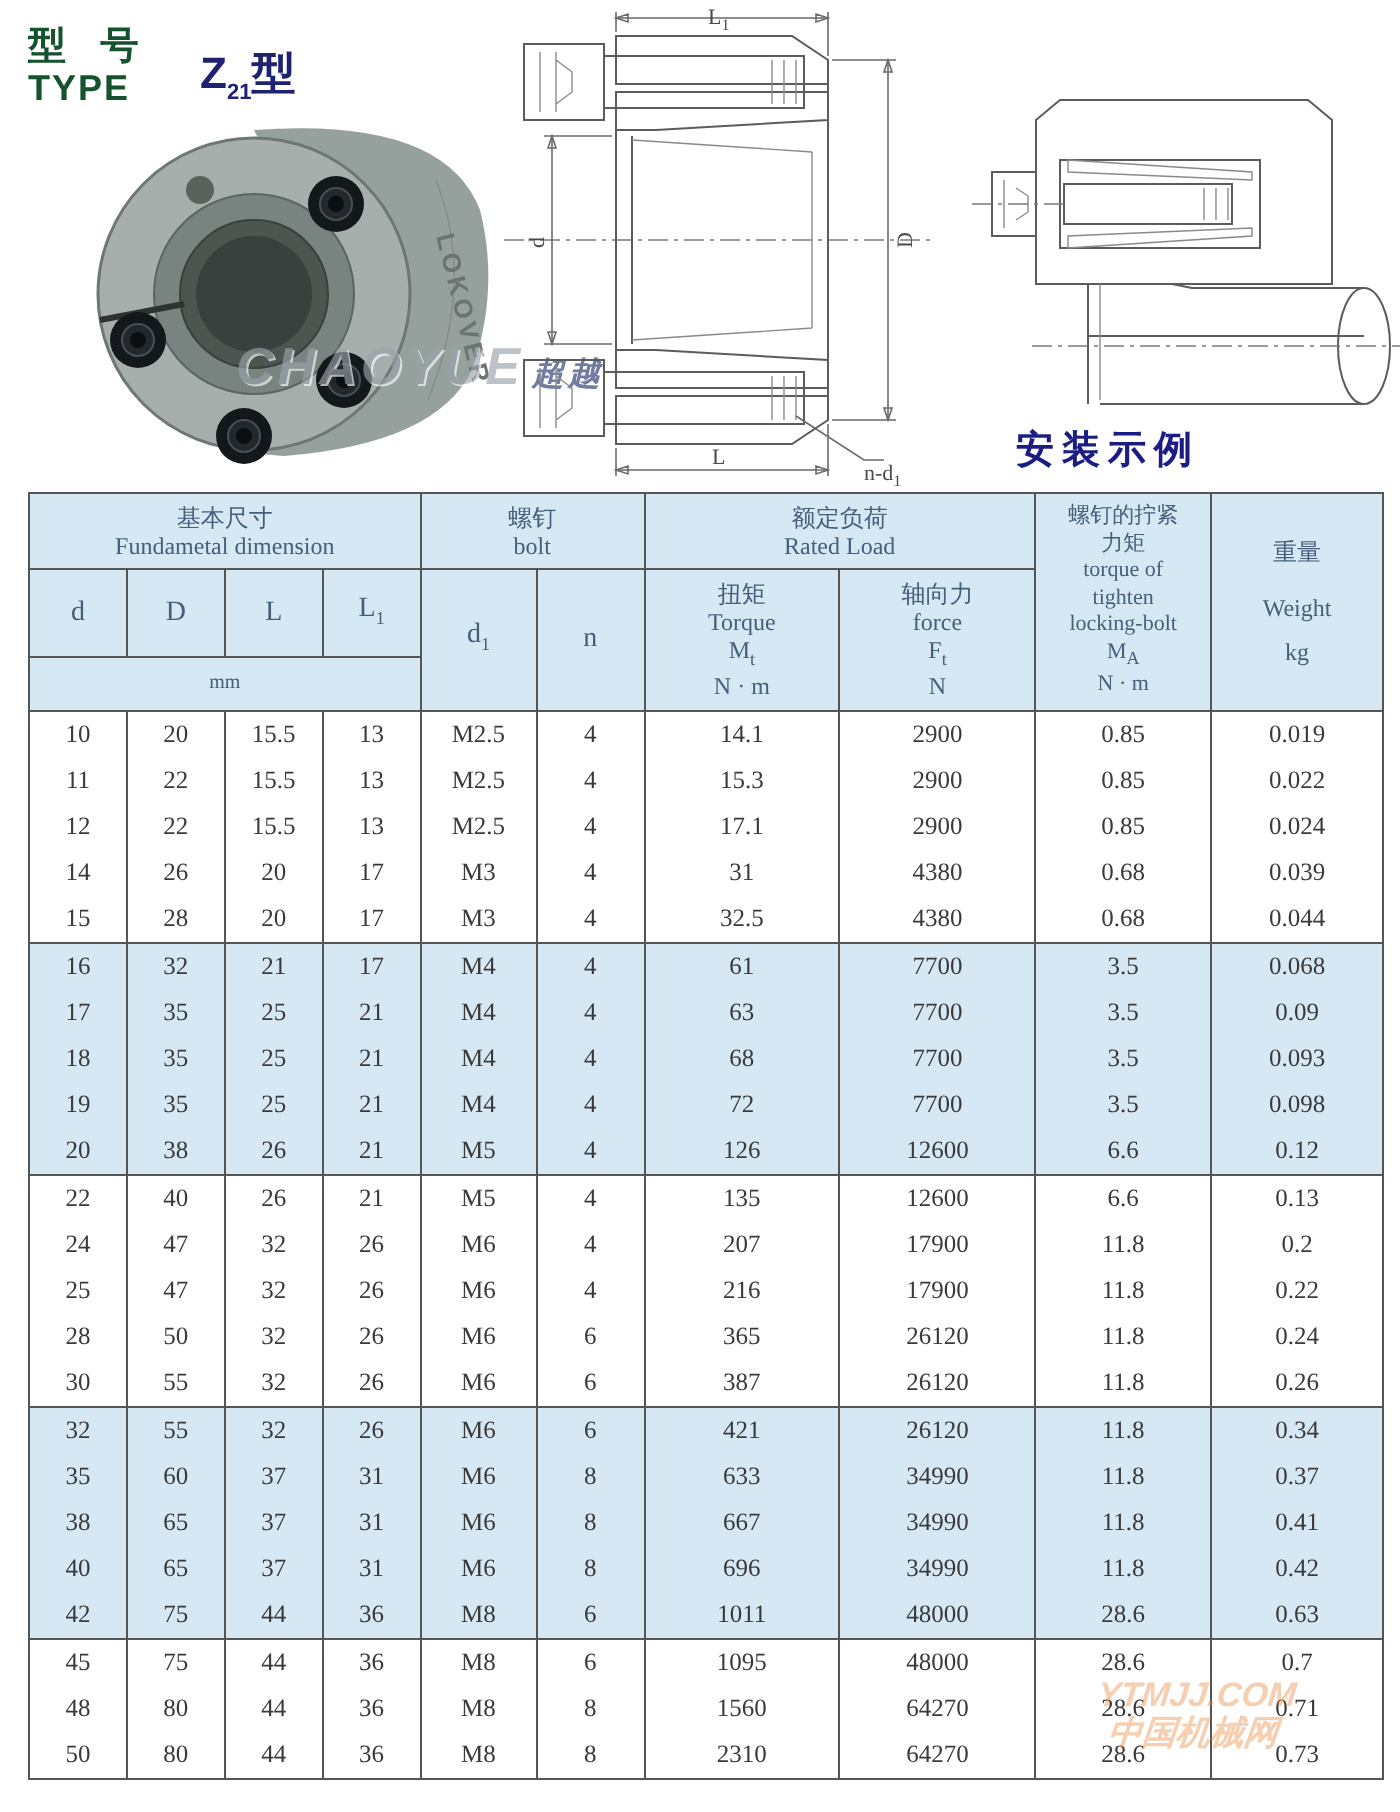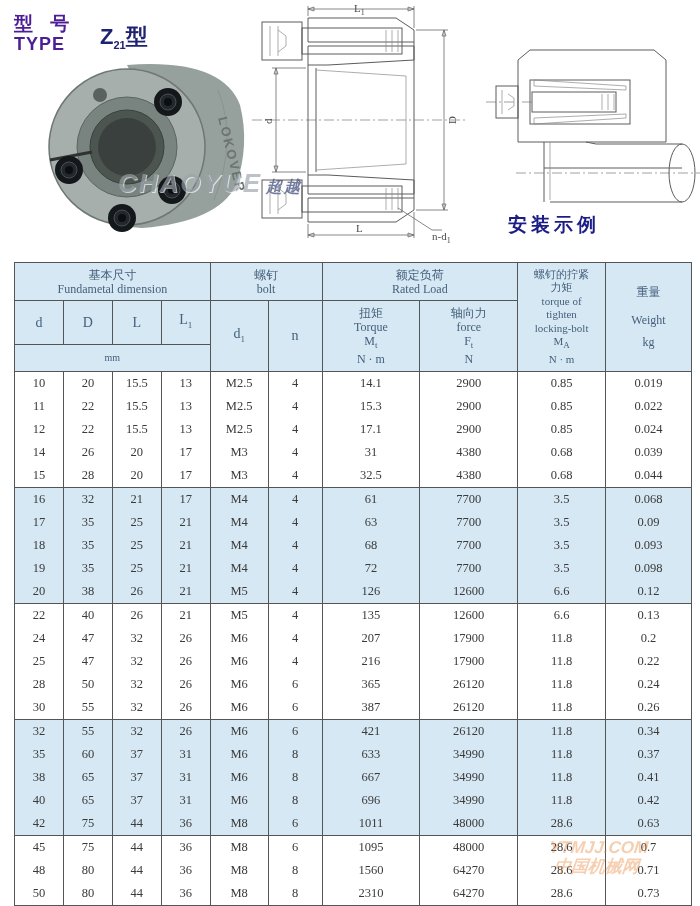--- a/index.html
+++ b/index.html
@@ -1,40 +1,40 @@
 <!DOCTYPE html>
 <html><head>
 <meta charset="utf-8">
 <style>
   html,body{margin:0;padding:0;}
   body{width:700px;height:906px;background:#ffffff;position:relative;overflow:hidden;
        font-family:"Liberation Serif", serif;}
   .abs{position:absolute;}
 
   
-  .title-block{left:14px;top:14px;color:#4c1d95;font-family:"Liberation Sans",sans-serif;font-weight:bold;}
+  .title-block{left:14px;top:14px;color:#14532d;font-family:"Liberation Sans",sans-serif;font-weight:bold;}
   .title-cn{font-size:19px;letter-spacing:6px;line-height:20px;}
   .title-en{font-size:18px;letter-spacing:1px;line-height:20px;}
   .model{left:100px;top:22px;color:#1f2270;font-family:"Liberation Sans",sans-serif;font-weight:bold;font-size:22px;}
   .model sub{font-size:11px;}
 
   
   .install-caption{left:508px;top:212px;width:180px;color:#1b1d85;
     font-family:"Liberation Sans",sans-serif;font-weight:bold;font-size:19px;letter-spacing:4px;}
 
   
   .photo-wm{left:118px;top:168px;color:#9aa3ab;opacity:.65;font-family:"Liberation Sans",sans-serif;
     font-weight:bold;font-size:26px;letter-spacing:2px;font-style:italic;
     text-shadow:1px 1px 0 #ffffff;}
   .photo-wm .cn{color:#27356e;font-size:16px;font-style:italic;margin-left:4px;}
   .page-wm{left:548px;top:838px;color:rgba(231,126,48,.38);font-family:"Liberation Sans",sans-serif;
     font-weight:bold;font-style:italic;font-size:17px;line-height:19px;text-align:center;transform:skewX(-6deg);}
 
   
-  .spec-table{left:14px;top:262px;width:678px;border-collapse:collapse;table-layout:fixed;
+  .spec-table{left:14px;top:246px;width:678px;border-collapse:collapse;table-layout:fixed;
     font-size:12px;color:#3a3a3a;}
   .spec-table th,.spec-table td{padding:0;text-align:center;vertical-align:middle;}
   .spec-table thead th{border:1px solid #555;background:#d6e8f4;font-weight:normal;
     color:#45607b;font-size:12px;line-height:14px;}
   .spec-table tbody td{border-left:1px solid #555;border-right:1px solid #555;height:23px;font-size:12.5px;}
   .spec-table tbody tr.gstart td{border-top:1px solid #555;}
   .spec-table tbody tr:last-child td{border-bottom:1px solid #555;}
   .spec-table tbody tr.shaded td{background:#d6e8f4;}
   .hdr-cn{display:block;}
   .hdr-en{display:block;}

